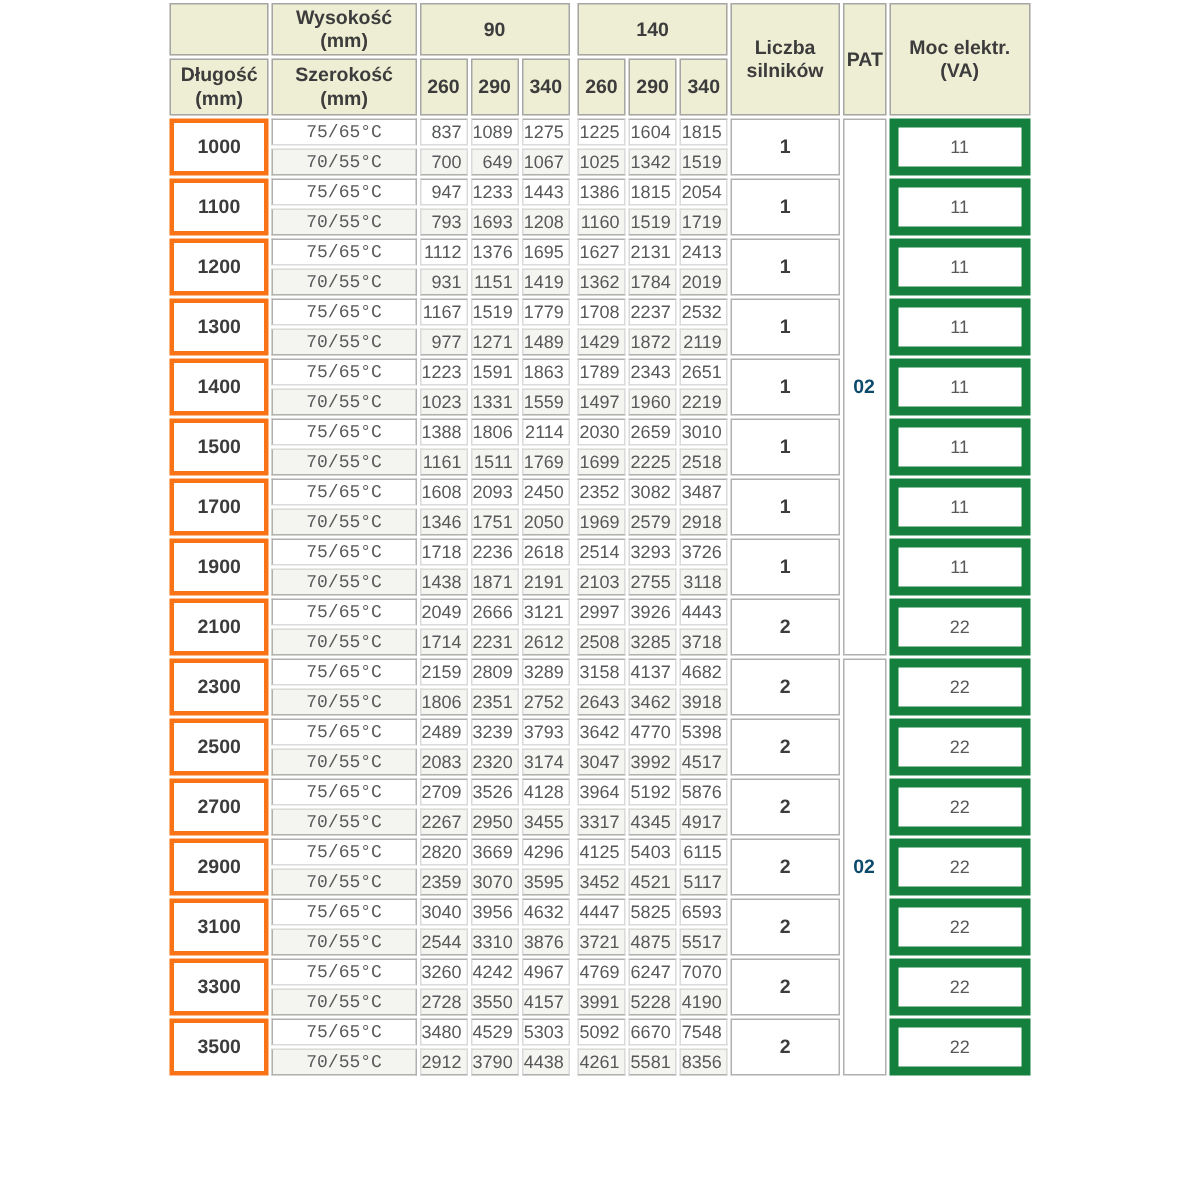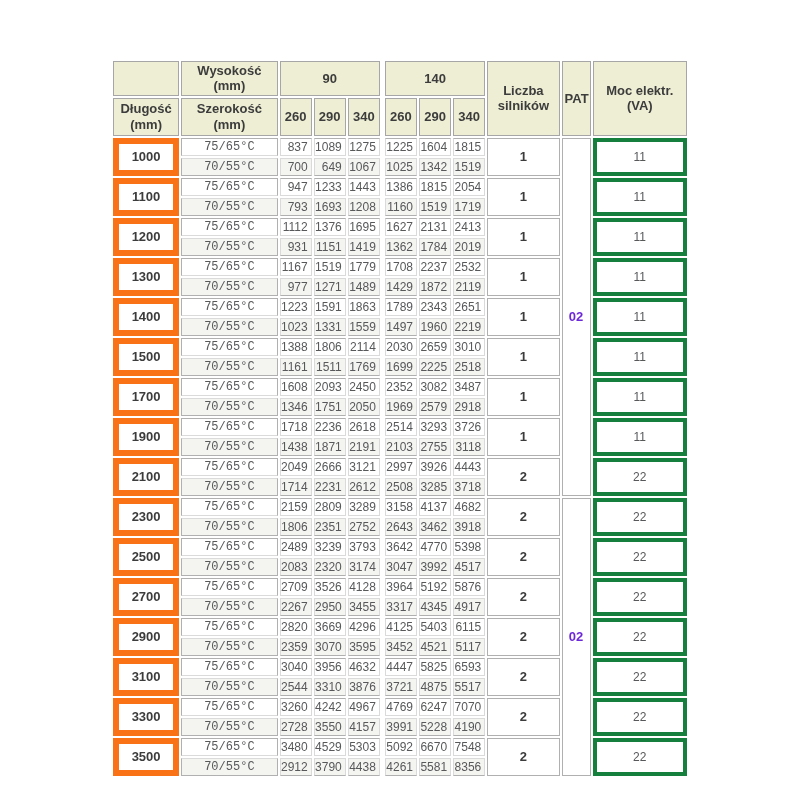--- a/index.html
+++ b/index.html
@@ -1,32 +1,32 @@
 <!DOCTYPE html>
 <html><head>
 <meta charset="utf-8">
 <style>
   html,body{margin:0;padding:0;background:#ffffff;}
   .page{width:800px;height:800px;background:#ffffff;overflow:hidden;
         font-family:"Liberation Sans", sans-serif;}
-  .tbl-wrap{width:578px;margin:0 auto;padding-top:59px;}
+  .tbl-wrap{width:578px;margin:0 auto;}
   table{border-collapse:separate;border-spacing:2px;table-layout:fixed;width:578px;}
   th,td{box-sizing:border-box;overflow:hidden;white-space:normal;}
   
   .hdr{background:#eeeed4;border:1px solid #a6a6a6;font-weight:bold;font-size:13px;
        color:#3c3c3c;text-align:center;vertical-align:middle;line-height:1.18;padding:1px 2px;}
   tr.h1 .hdr{height:32px;}
   tr.h2 .hdr{height:38px;}
   
   tbody td{font-size:12px;color:#57585a;text-align:center;vertical-align:middle;
            padding:0;height:17px;line-height:16px;background:#ffffff;}
-  td.len{border:6px solid #f97316;font-weight:bold;font-size:13px;color:#3c3c3c;}
+  td.len{border:3px solid #f97316;font-weight:bold;font-size:13px;color:#3c3c3c;}
   td.motors{border:1px solid #b0b0b0;font-weight:bold;font-size:13px;color:#3c3c3c;}
-  td.pat{border:1px solid #b0b0b0;font-weight:bold;font-size:13px;color:#6d28d9;}
-  td.power{border:4px solid #15803d;}
+  td.pat{border:1px solid #b0b0b0;font-weight:bold;font-size:13px;color:#0c4a6e;}
+  td.power{border:6px solid #15803d;}
   td.temp{border:1px solid #dadada;border-left-color:#b0b0b0;border-right-color:#b0b0b0;font-family:Liberation Mono, monospace;}
   td.num{border:1px solid #dadada;text-align:right;padding-right:3px;}
   tr.r75 td.temp, tr.r75 td.num{border-top-color:#b0b0b0;}
   tr.r70 td.temp, tr.r70 td.num{border-bottom-color:#b0b0b0;background:#f4f4f0;}
   th.spacer, td.spacer{border:none;background:transparent;padding:0;}
 </style>
 </head>
 <body>
 
 <div class="page">

